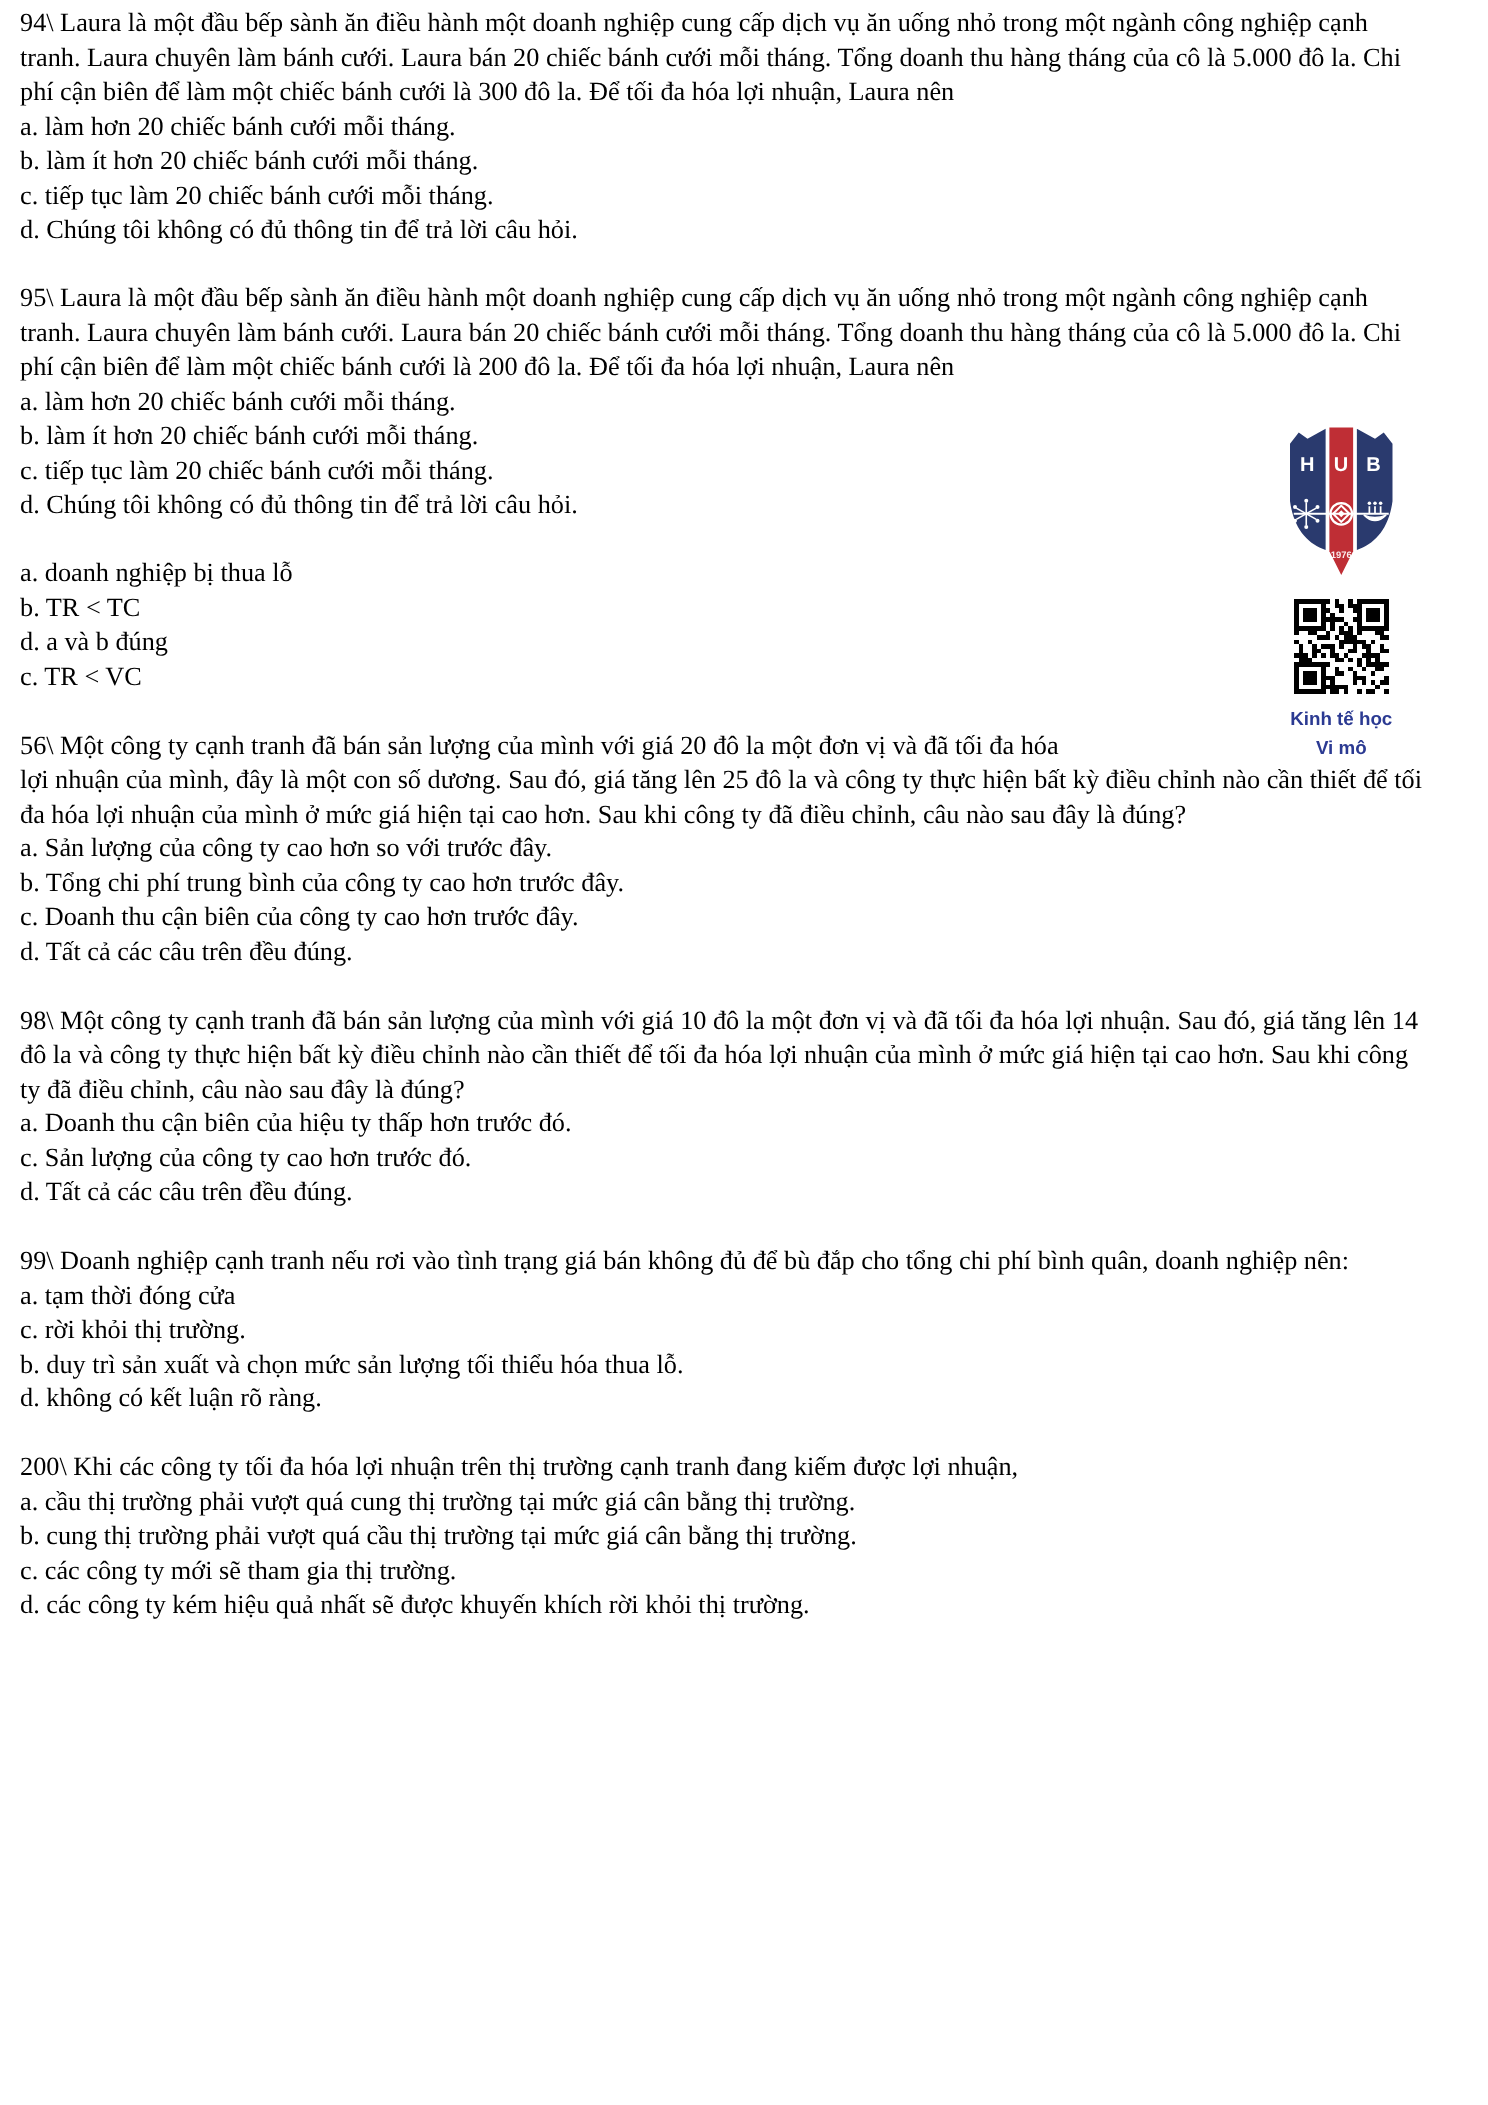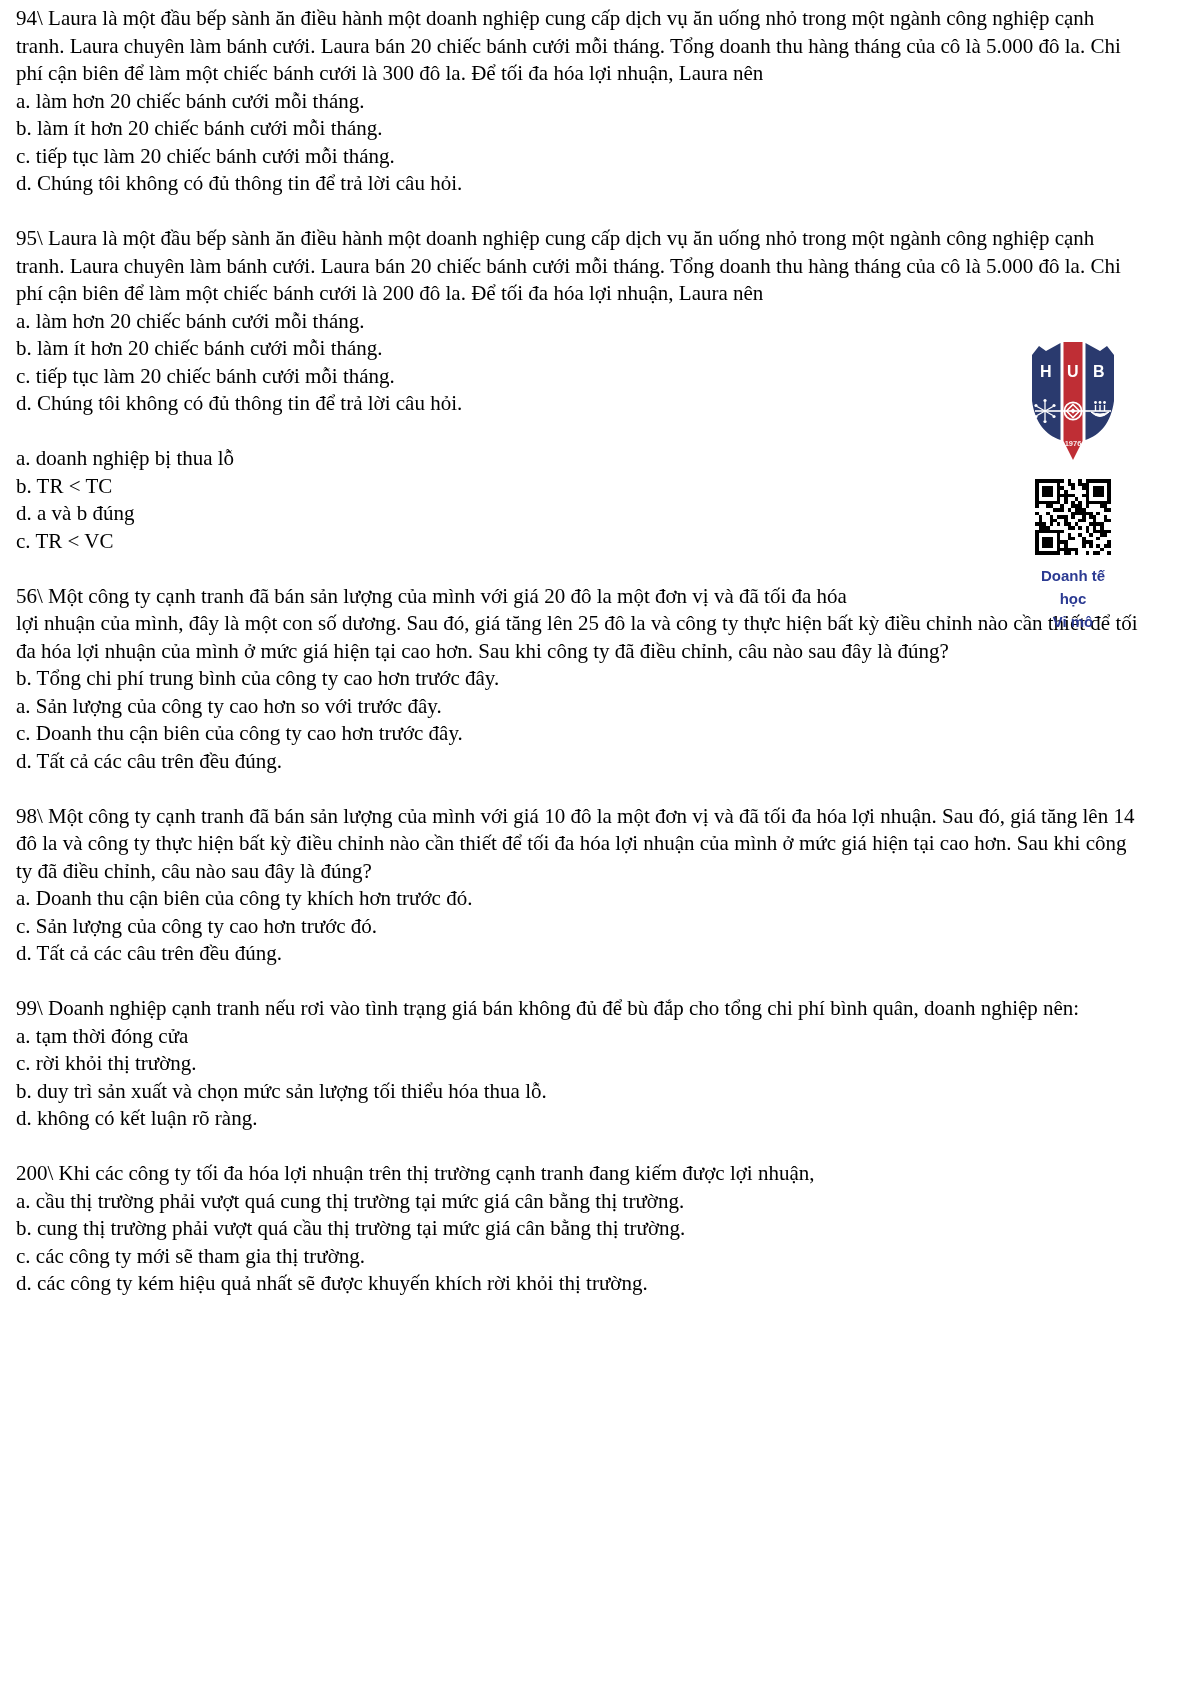--- a/index.html
+++ b/index.html
@@ -58,29 +58,29 @@
   <section class="question">
     <p>a. doanh nghiệp bị thua lỗ</p>
     <p>b. TR &lt; TC</p>
     <p>d. a và b đúng</p>
     <p>c. TR &lt; VC</p>
   </section>
 
   <section class="question">
     <p>56\ Một công ty cạnh tranh đã bán sản lượng của mình với giá 20 đô la một đơn vị và đã tối đa hóa</p>
     <p>lợi nhuận của mình, đây là một con số dương. Sau đó, giá tăng lên 25 đô la và công ty thực hiện bất kỳ điều chỉnh nào cần thiết để tối đa hóa lợi nhuận của mình ở mức giá hiện tại cao hơn. Sau khi công ty đã điều chỉnh, câu nào sau đây là đúng?</p>
+    <p>a. Sản lượng của công ty cao hơn so với trước đây.</p>
     <p>b. Tổng chi phí trung bình của công ty cao hơn trước đây.</p>
-    <p>a. Sản lượng của công ty cao hơn so với trước đây.</p>
     <p>c. Doanh thu cận biên của công ty cao hơn trước đây.</p>
     <p>d. Tất cả các câu trên đều đúng.</p>
   </section>
 
   <section class="question">
     <p>98\ Một công ty cạnh tranh đã bán sản lượng của mình với giá 10 đô la một đơn vị và đã tối đa hóa lợi nhuận. Sau đó, giá tăng lên 14 đô la và công ty thực hiện bất kỳ điều chỉnh nào cần thiết để tối đa hóa lợi nhuận của mình ở mức giá hiện tại cao hơn. Sau khi công ty đã điều chỉnh, câu nào sau đây là đúng?</p>
-    <p>a. Doanh thu cận biên của công ty khích hơn trước đó.</p>
+    <p>a. Doanh thu cận biên của hiệu ty thấp hơn trước đó.</p>
     <p>c. Sản lượng của công ty cao hơn trước đó.</p>
     <p>d. Tất cả các câu trên đều đúng.</p>
   </section>
 
   <section class="question">
     <p>99\ Doanh nghiệp cạnh tranh nếu rơi vào tình trạng giá bán không đủ để bù đắp cho tổng chi phí bình quân, doanh nghiệp nên:</p>
     <p>a. tạm thời đóng cửa</p>
     <p>c. rời khỏi thị trường.</p>
     <p>b. duy trì sản xuất và chọn mức sản lượng tối thiểu hóa thua lỗ.</p>
     <p>d. không có kết luận rõ ràng.</p>
@@ -369,17 +369,17 @@
       <rect x="10" y="22" width="1" height="1" fill="#000"></rect>
       <rect x="11" y="22" width="1" height="1" fill="#000"></rect>
       <rect x="13" y="22" width="1" height="1" fill="#000"></rect>
       <rect x="16" y="22" width="1" height="1" fill="#000"></rect>
       <rect x="18" y="22" width="1" height="1" fill="#000"></rect>
       <rect x="19" y="22" width="1" height="1" fill="#000"></rect>
       <rect x="22" y="22" width="1" height="1" fill="#000"></rect>
     </svg>
 
   <div class="qr-caption" style="color: rgb(43, 58, 146);">
-    <div>Doanh tế học</div>
+    <div>Kinh tế học</div>
     <div>Vi mô</div>
   </div>
 
 </aside>
 
 </body></html>

